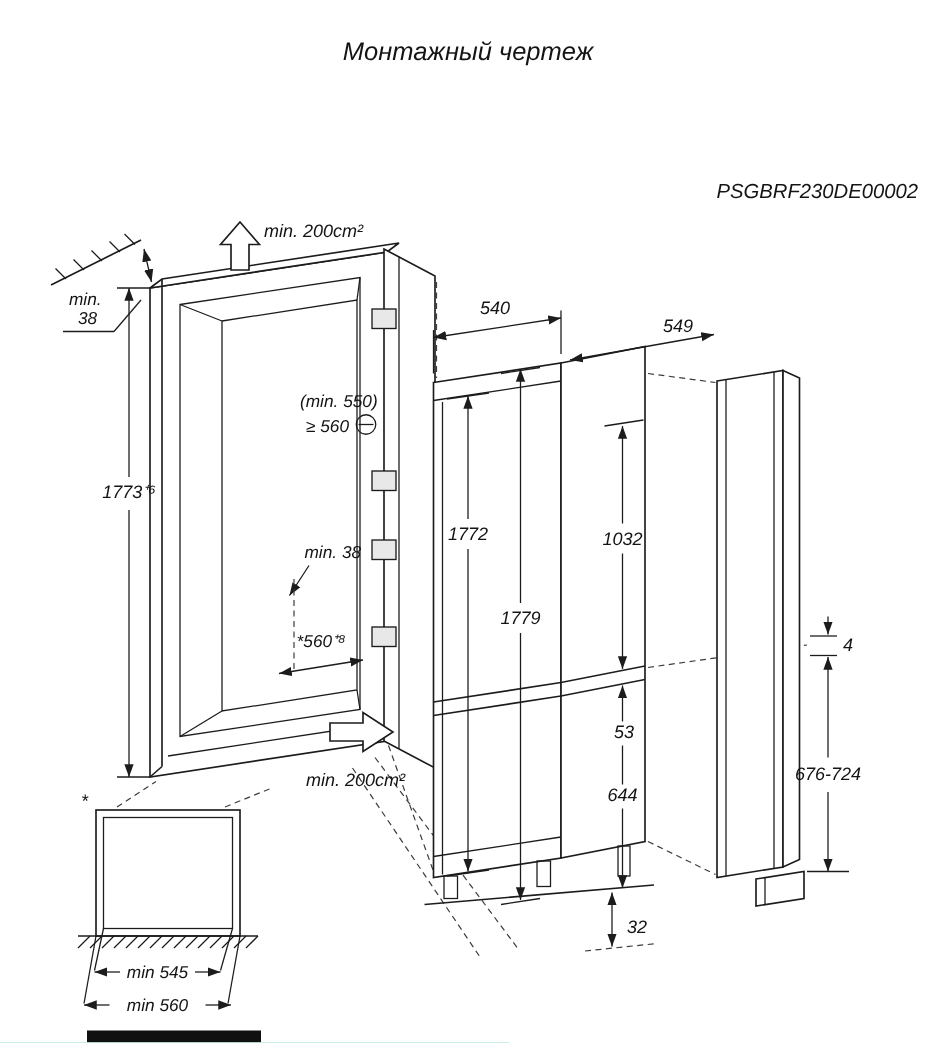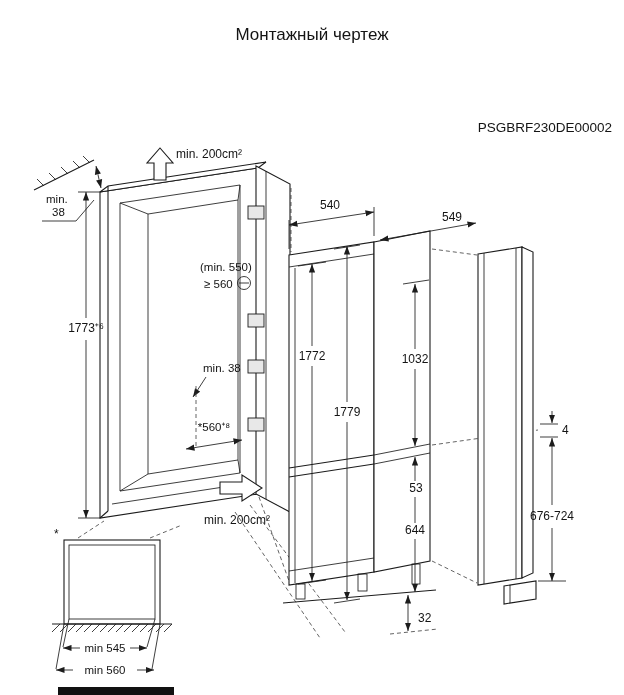--- a/index.html
+++ b/index.html
@@ -1,17 +1,17 @@
 <!DOCTYPE html>
 <html><head>
 <meta charset="utf-8">
 <style>
   html,body{margin:0;padding:0;background:#fff;}
   #page{position:relative;width:624px;height:695px;background:#14b8a6;overflow:hidden;
-        font-family:"Liberation Sans", sans-serif;}
+        font-family:"Liberation Sans", sans-serif;font-style:italic;}
   svg{position:absolute;left:0;top:0;}
   svg text{font-family:"Liberation Sans", sans-serif;fill:#141414;}
   .title{font-size:17px;}
   .code{font-size:13.5px;}
   .dim{font-size:12px;}
   .dims{font-size:11.5px;}
   .ln{stroke:#1c1c1c;stroke-width:1.1;fill:none;}
   .lnf{stroke:#1c1c1c;stroke-width:1.1;fill:#ffffff;}
   .thin{stroke:#1c1c1c;stroke-width:0.85;fill:none;}
   .dash{stroke:#3c3c3c;stroke-width:0.8;fill:none;stroke-dasharray:4 3;}

